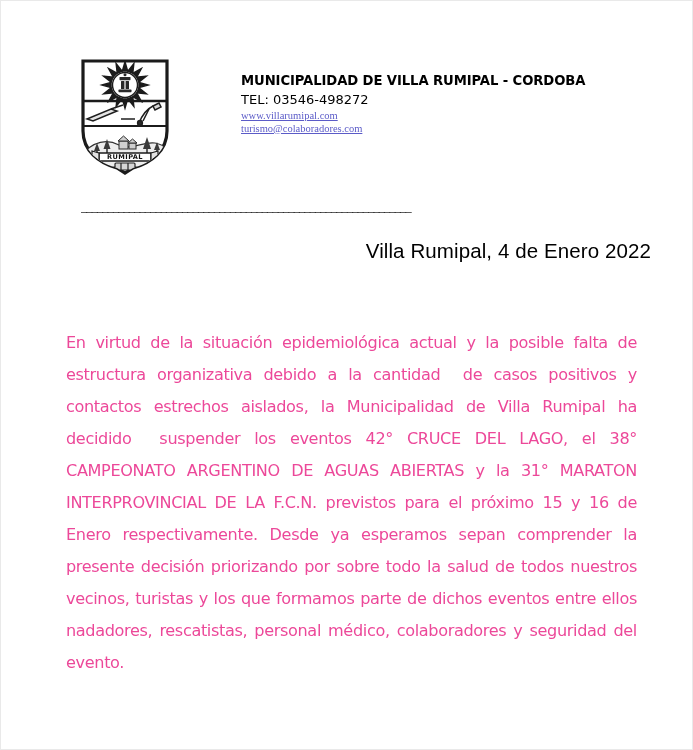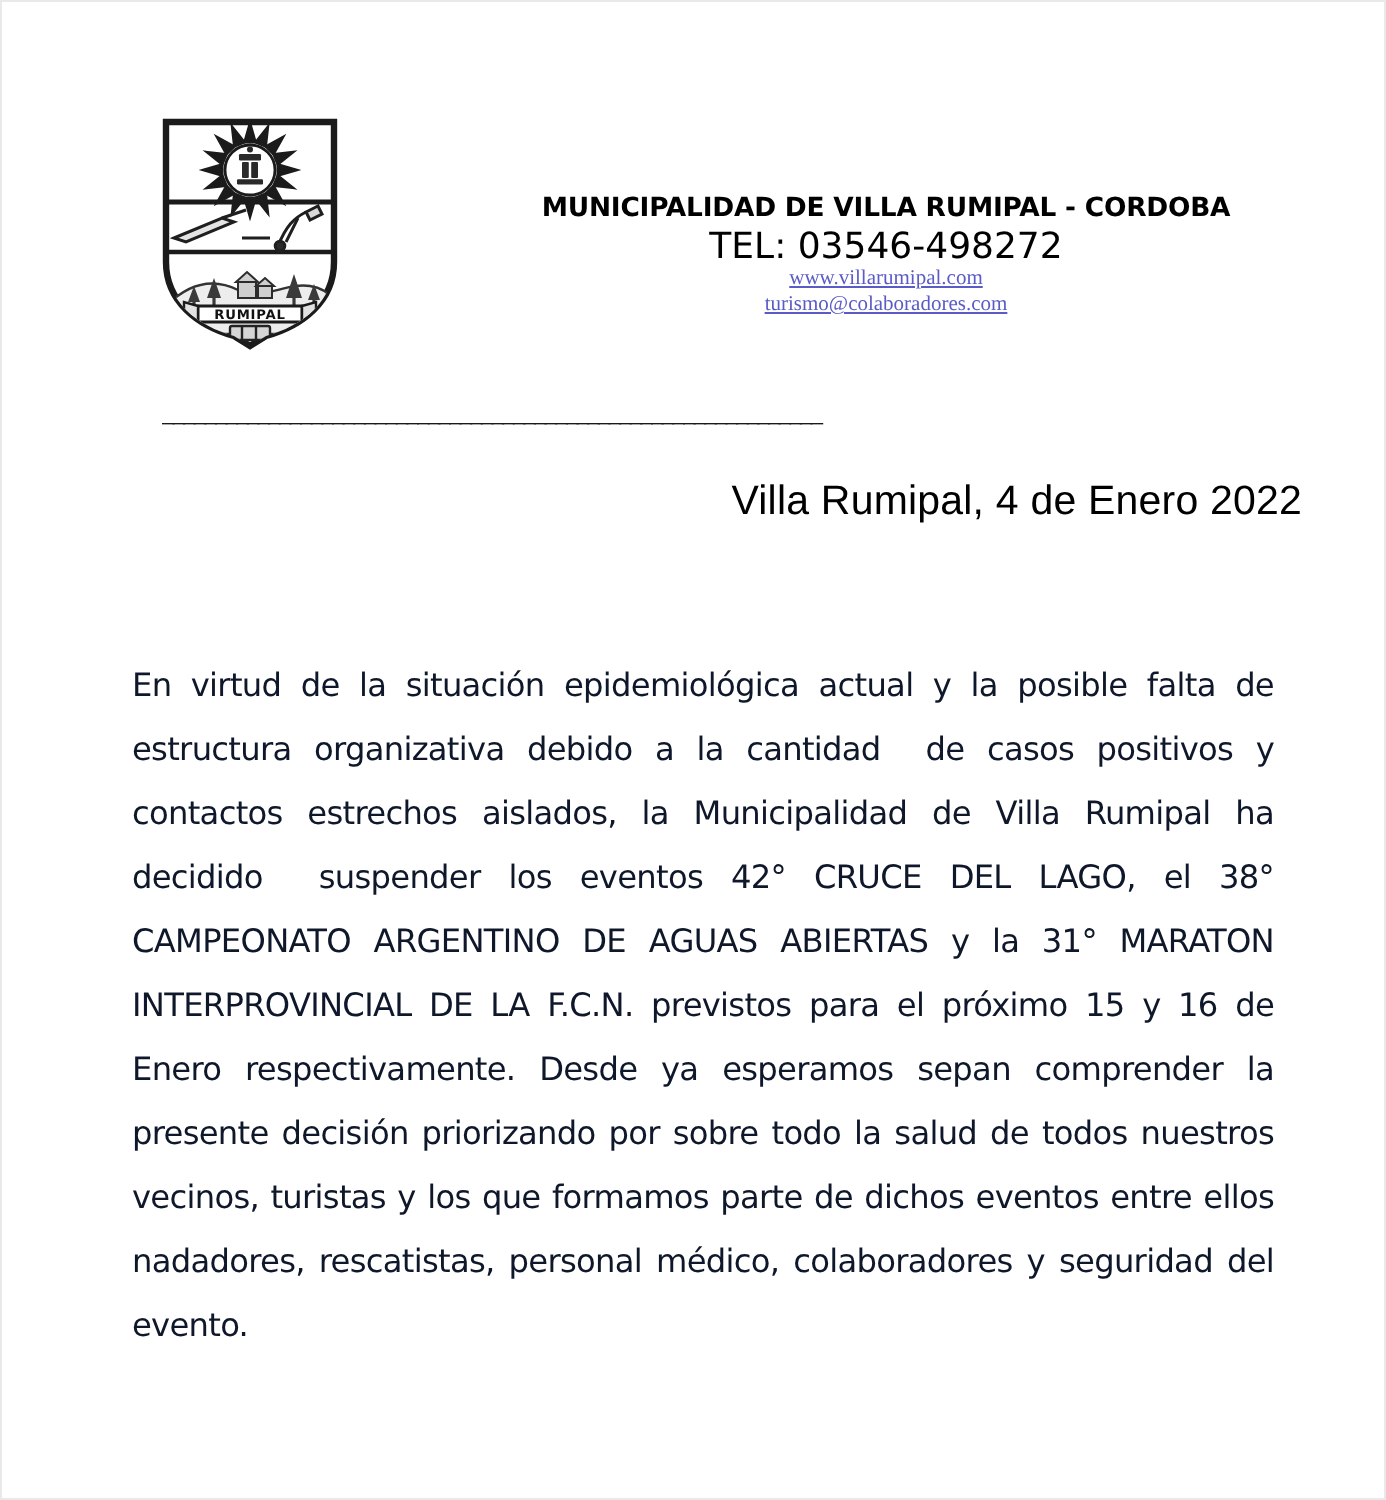--- a/index.html
+++ b/index.html
@@ -35,42 +35,41 @@
     width: 96px;
     height: 118px;
   }
   .crest svg { display: block; }
 
   .header-text {
     position: absolute;
     left: 240px;
     top: 20px;
     width: 404px;
-    text-align: center;
-    margin-top: 24px;
+    text-align: left;
   }
   .org-name {
     font-family: "DejaVu Sans", sans-serif;
     font-weight: bold;
     font-size: 13.2px;
     letter-spacing: -0.1px;
     color: #000000;
     line-height: 19px;
     white-space: nowrap;
   }
   .addr {
     font-family: "DejaVu Sans", sans-serif;
     font-size: 13px;
     color: #000000;
     line-height: 19px;
     margin-top: 1px;
   }
   .tel {
     font-family: "DejaVu Sans", sans-serif;
-    font-size: 18px;
+    font-size: 13px;
     color: #000000;
     line-height: 19px;
   }
   .link {
     font-family: Liberation Serif, serif;
     font-size: 10.5px;
     line-height: 13px;
     color: #5b5bc8;
     text-decoration: underline;
     display: block;
@@ -110,21 +109,21 @@
 
   
   .body-text {
     position: absolute;
     left: 65px;
     top: 326px;
     width: 571px;
     font-family: "DejaVu Sans", sans-serif;
     font-size: 16.1px;
     line-height: 32px;
-    color: #0f172a;
+    color: #ec4899;
     text-align: justify;
     text-justify: inter-word;
     white-space: pre-wrap;
     letter-spacing: -0.35px;
     word-spacing: 0px;
   }
 </style>
 </head>
 <body>
 

